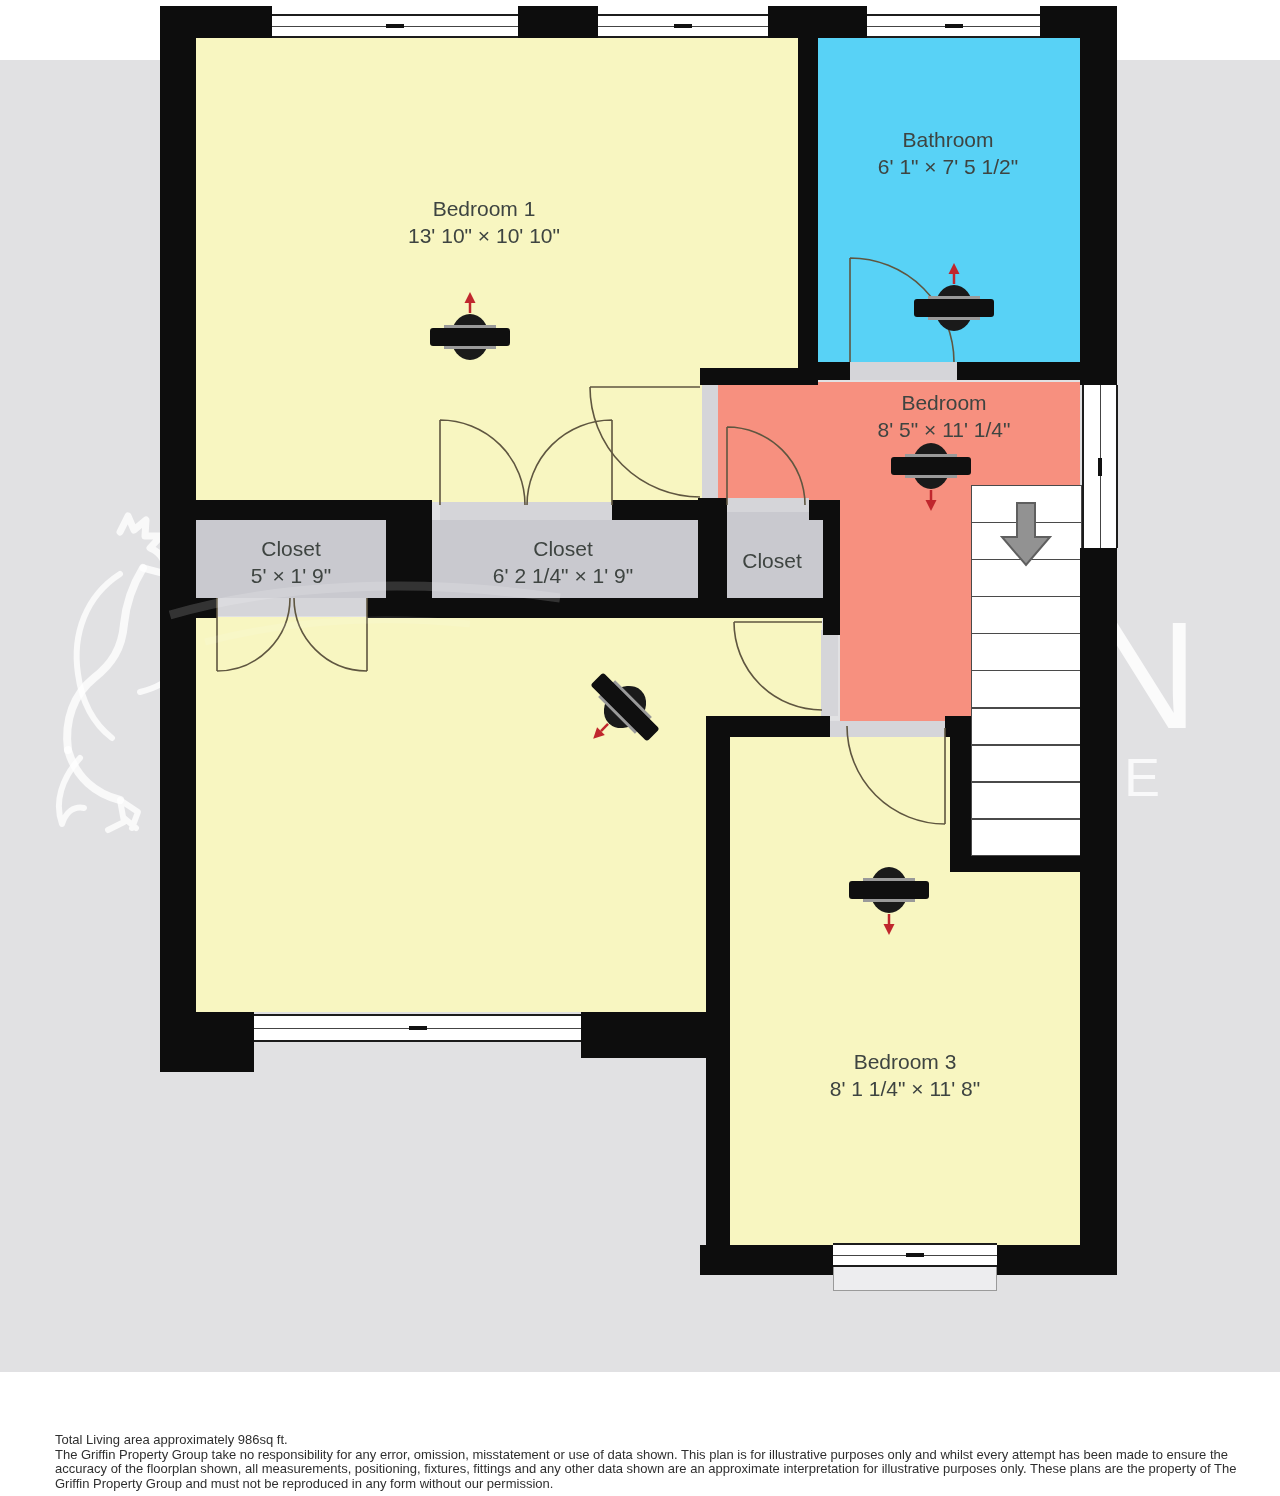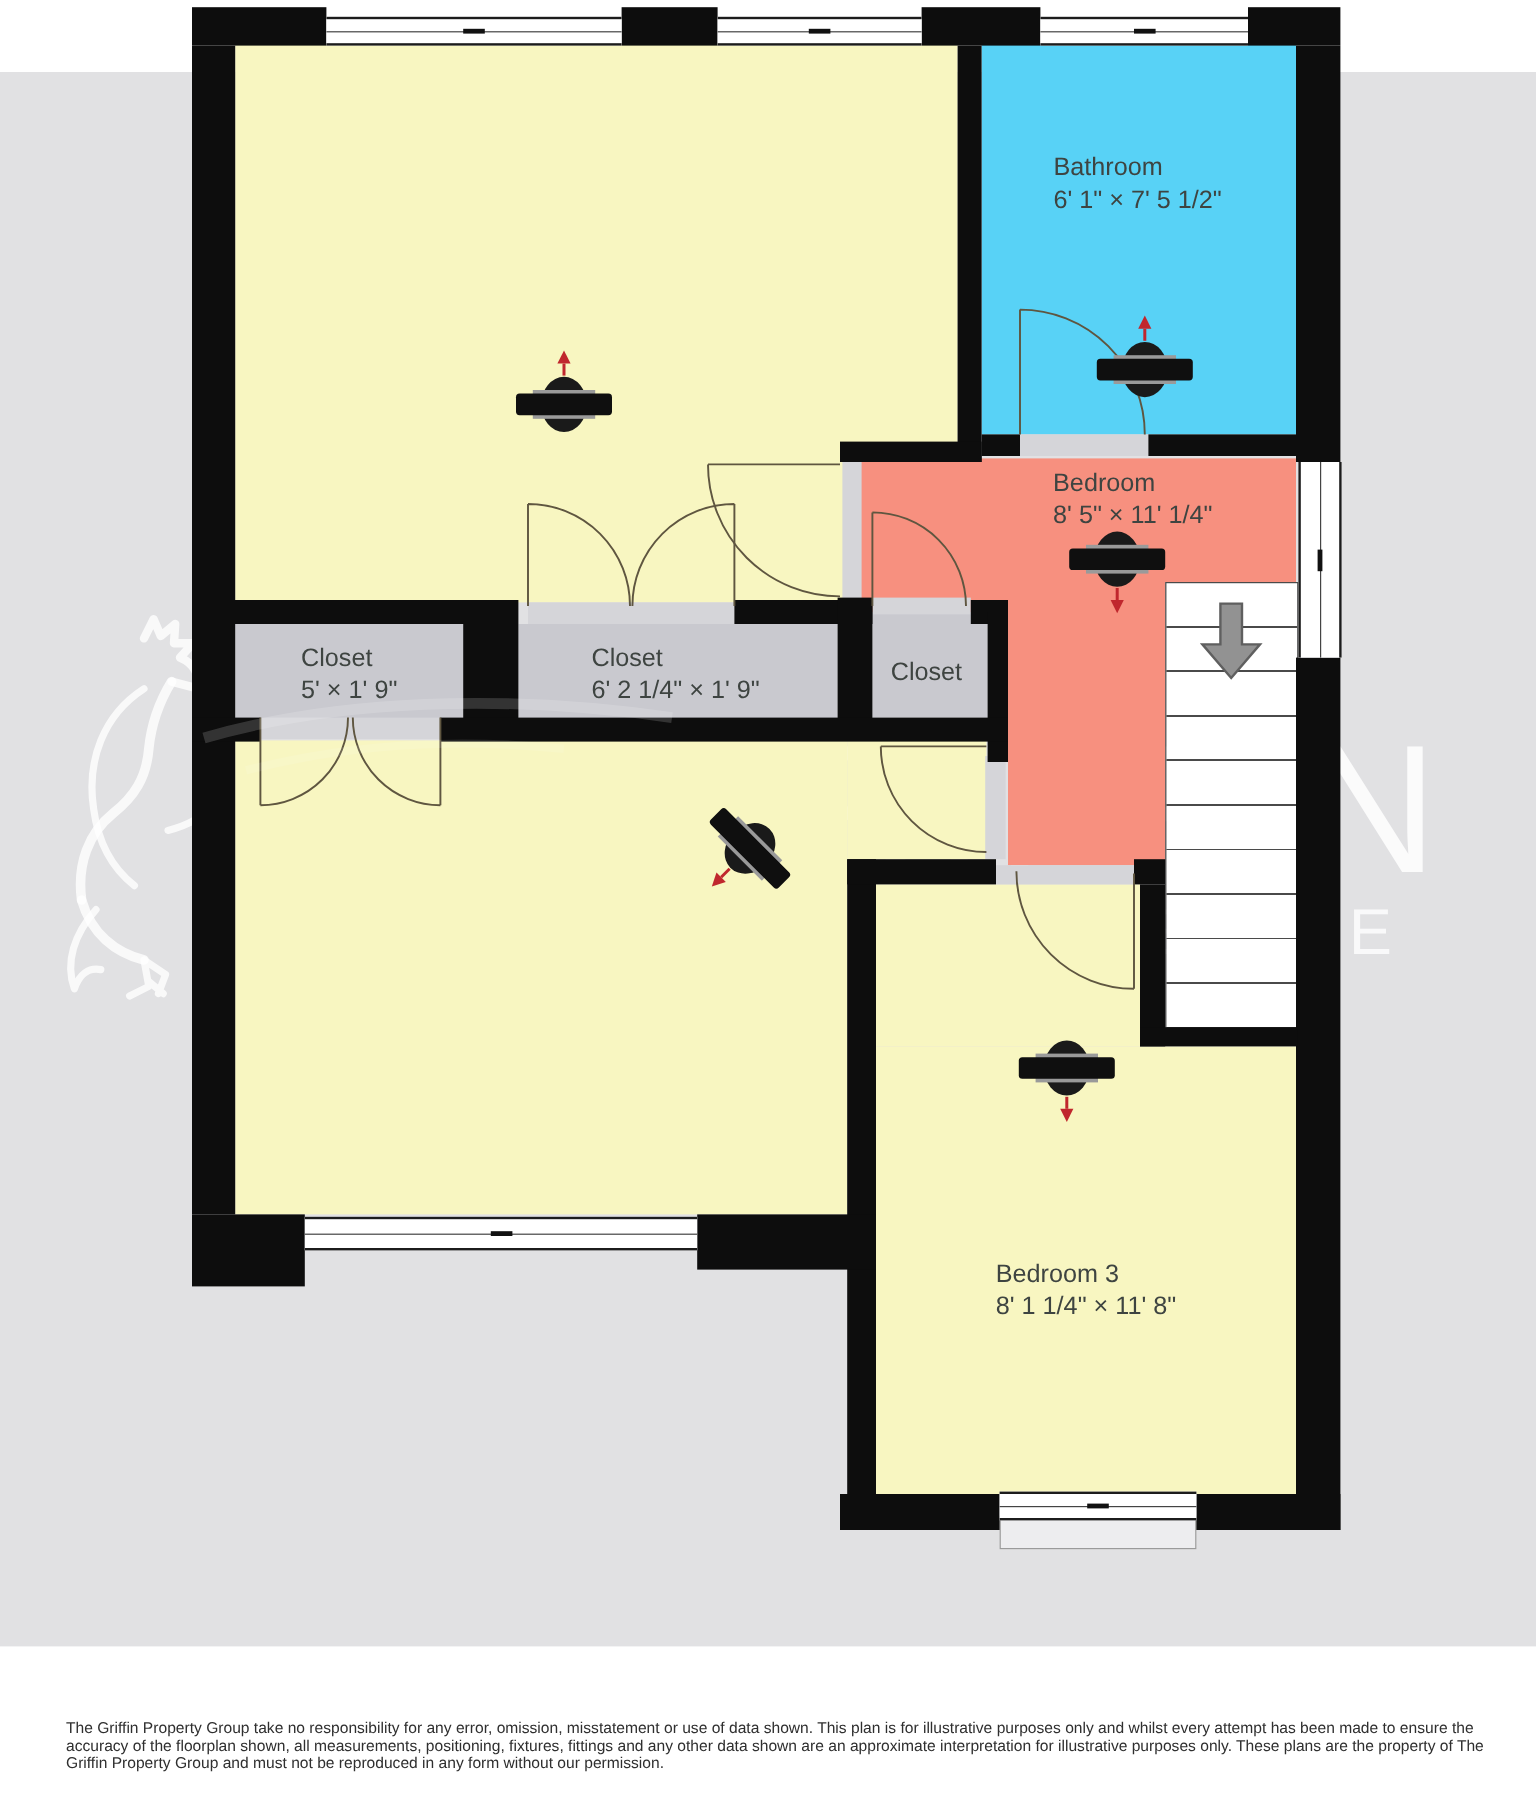--- a/index.html
+++ b/index.html
@@ -23,21 +23,21 @@
   .window{background:#fff;border-top:2px solid #1c1c1c;border-bottom:2px solid #1c1c1c;z-index:4;}
   .window:before{content:"";position:absolute;left:0;right:0;top:50%;height:1px;margin-top:-.5px;background:#444;}
   .window:after{content:"";position:absolute;width:18px;height:4px;background:#111;left:50%;top:50%;transform:translate(-50%,-50%);}
   .window-v{background:#fff;border-left:2px solid #1c1c1c;border-right:2px solid #1c1c1c;z-index:4;}
   .window-v:before{content:"";position:absolute;top:0;bottom:0;left:50%;width:1px;margin-left:-.5px;background:#444;}
   .window-v:after{content:"";position:absolute;width:4px;height:18px;background:#111;left:50%;top:50%;transform:translate(-50%,-50%);}
   .stairs{left:971px;top:485px;width:109px;height:371px;z-index:2;border:1px solid #4a4a4a;
           background:repeating-linear-gradient(to bottom,#fff 0 35.6px,#4a4a4a 35.6px 37.1px);}
   .overlay{position:absolute;left:0;top:0;z-index:4;pointer-events:none;}
   .overarc{position:absolute;left:0;top:0;z-index:5;pointer-events:none;}
-  .rlabel{position:absolute;transform:translateX(-50%);z-index:6;
+  .rlabel{position:absolute;transform:translateX(-50%);text-align:center;z-index:6;
           font-size:21px;line-height:27px;color:var(--label,#3e4441);white-space:nowrap;}
   .footer{position:absolute;left:55px;top:1433px;width:1205px;z-index:6;
           font-size:13px;line-height:14.6px;color:#2f2f2f;}
   .footer .l1{margin-bottom:0;}
 </style>
 </head>
 <body>
 
 <div class="canvas">
   <div class="bg"></div>
@@ -181,20 +181,24 @@
           </g>
       </g>
     </g>
   </svg>
 
   <svg class="overarc" width="1280" height="1496" viewBox="0 0 1280 1496">
     <path d="M170,615 C280,583 420,578 560,598" fill="none" stroke="rgba(255,255,255,.16)" stroke-width="9"></path>
     <path d="M205,642 C290,620 380,615 470,624" fill="none" stroke="rgba(255,255,255,.10)" stroke-width="7"></path>
   </svg>
 
+  <div class="rlabel" style="left:484px;top:195px">
+    <div>Bedroom 1</div>
+    <div>13' 10" × 10' 10"</div>
+  </div>
   <div class="rlabel" style="left:948px;top:126px">
     <div>Bathroom</div>
     <div>6' 1" × 7' 5 1/2"</div>
   </div>
   <div class="rlabel" style="left:944px;top:389px">
     <div>Bedroom</div>
     <div>8' 5" × 11' 1/4"</div>
   </div>
   <div class="rlabel" style="left:291px;top:535px">
     <div>Closet</div>
@@ -207,15 +211,16 @@
   <div class="rlabel" style="left:772px;top:547px">
     <div>Closet</div>
     <div></div>
   </div>
   <div class="rlabel" style="left:905px;top:1048px">
     <div>Bedroom 3</div>
     <div>8' 1 1/4" × 11' 8"</div>
   </div>
 
   <div class="footer">
+    <div class="l1">Total Living area approximately 986sq ft.</div>
     <div>The Griffin Property Group take no responsibility for any error, omission, misstatement or use of data shown. This plan is for illustrative purposes only and whilst every attempt has been made to ensure the accuracy of the floorplan shown, all measurements, positioning, fixtures, fittings and any other data shown are an approximate interpretation for illustrative purposes only. These plans are the property of The Griffin Property Group and must not be reproduced in any form without our permission.</div>
   </div>
 </div>
 
 </body></html>

